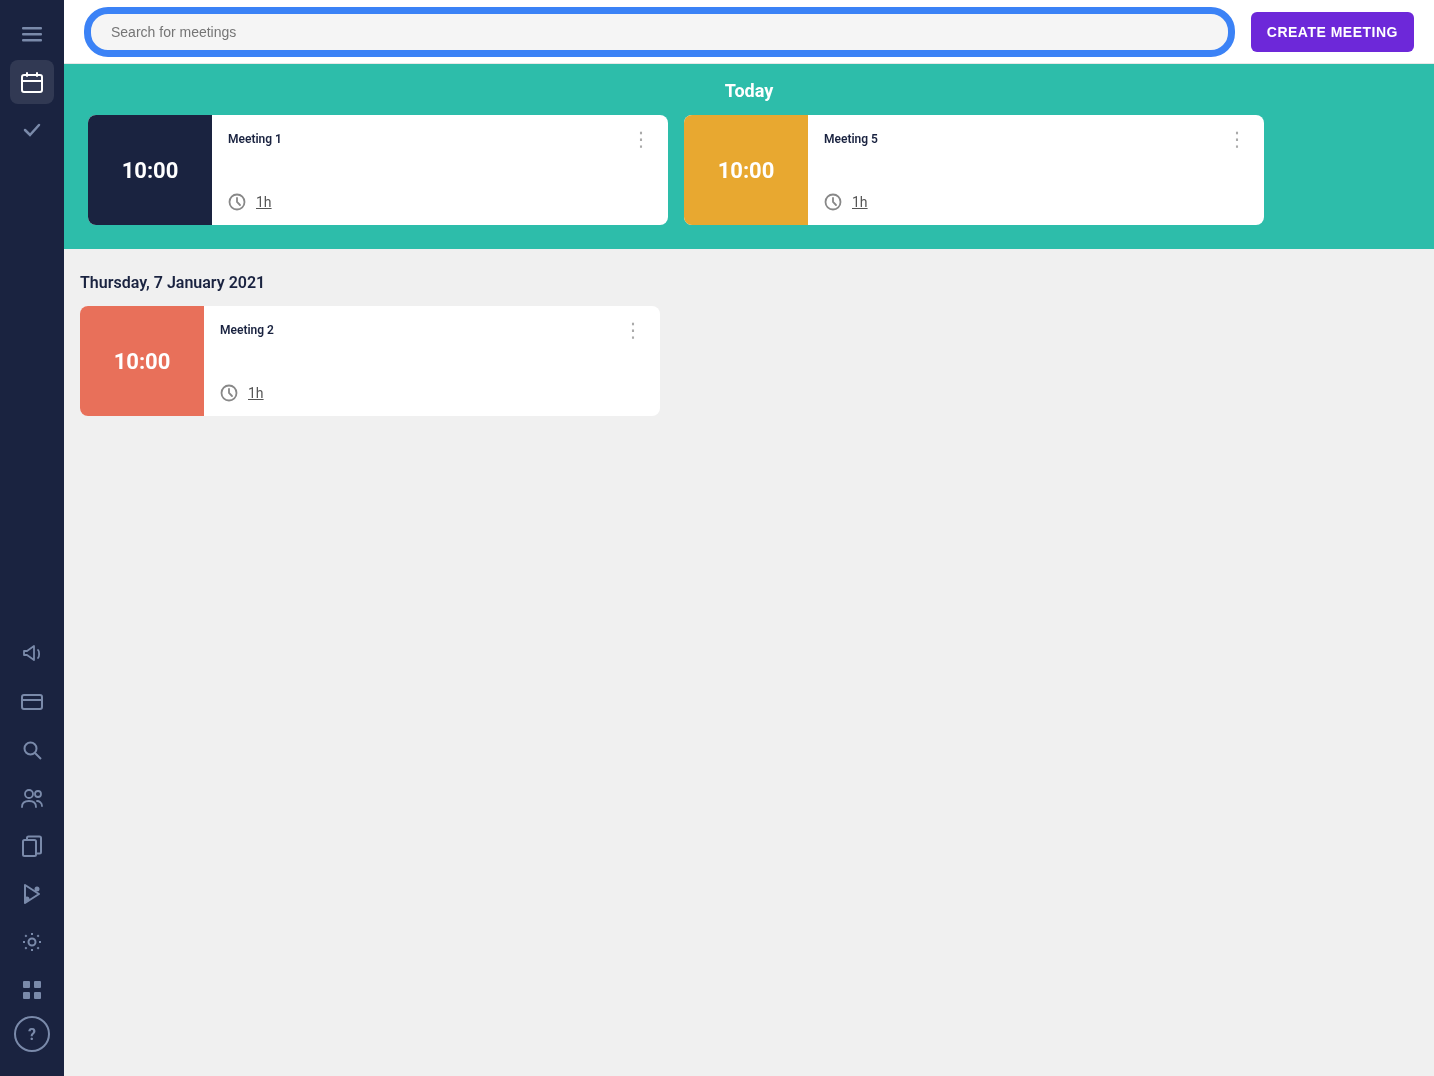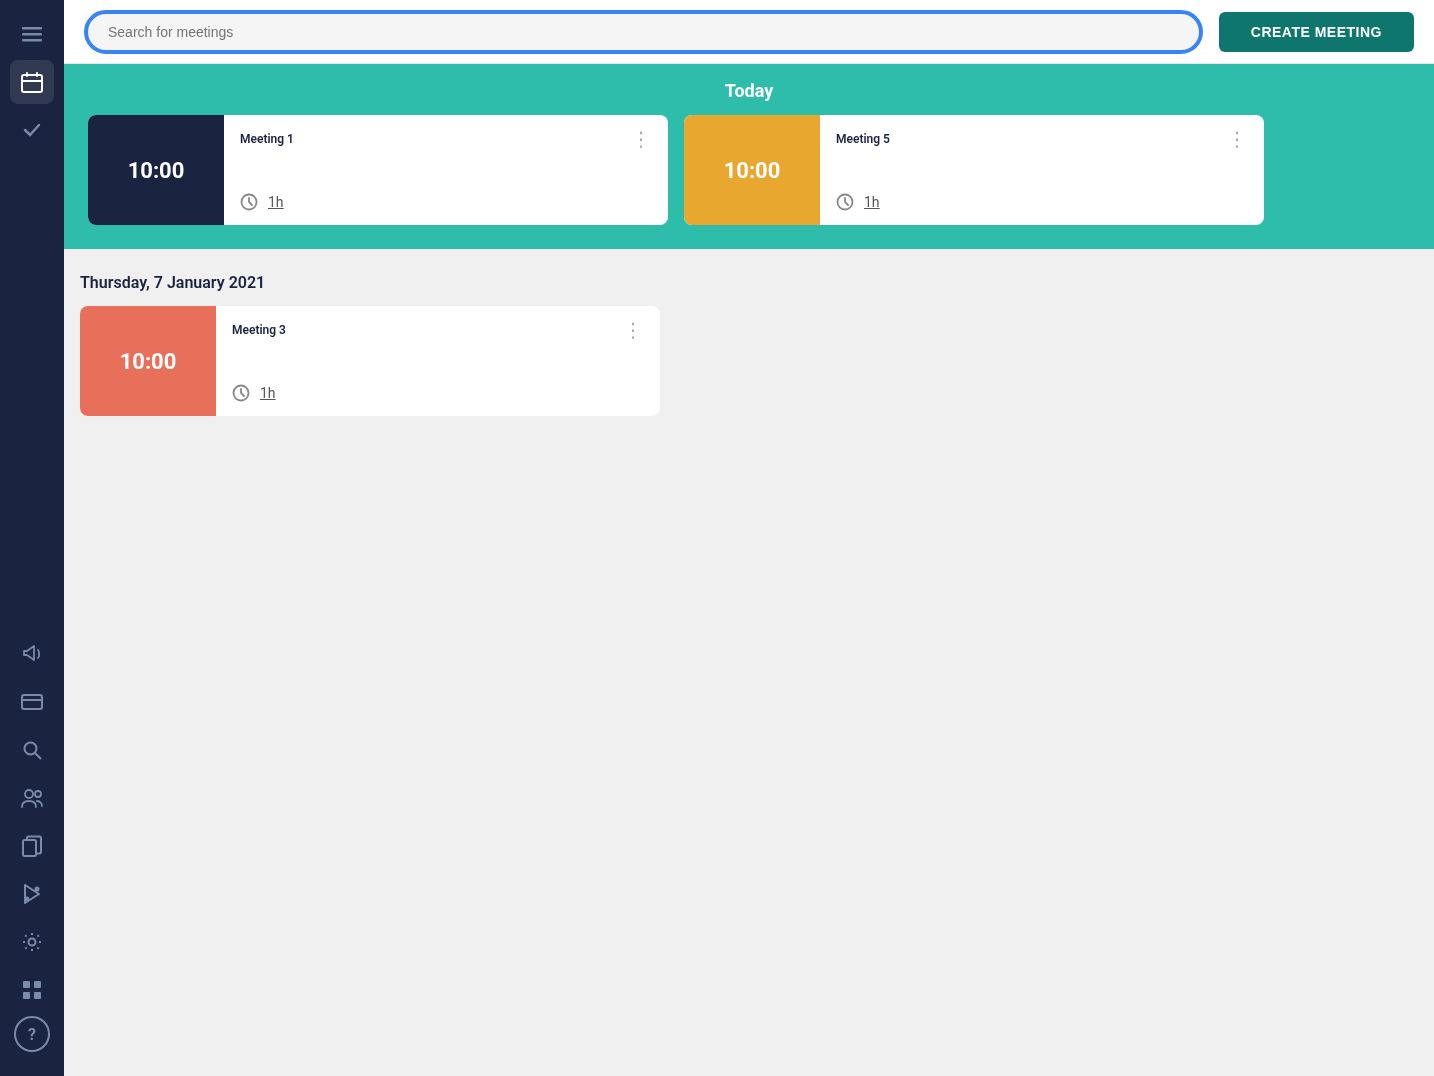--- a/index.html
+++ b/index.html
@@ -55,33 +55,33 @@
       padding: 12px 20px;
       display: flex;
       align-items: center;
       gap: 16px;
       border-bottom: 1px solid #e8e8e8;
       height: 64px;
     }
     .search-bar {
       flex: 1;
       background: #f5f5f5;
-      border: 4px solid #3b82f6;
+      border: 7px solid #3b82f6;
       border-radius: 24px;
       padding: 10px 20px;
       font-size: 14px;
       color: #999;
       outline: none;
     }
     .create-btn {
-      background: #0f766e;
+      background: #6d28d9;
       color: #fff;
       border: none;
       border-radius: 6px;
-      padding: 12px 32px;
+      padding: 12px 16px;
       font-size: 14px;
       font-weight: 700;
       letter-spacing: 0.5px;
       cursor: pointer;
       white-space: nowrap;
     }
 
     
     .today-section {
       background: #2dbdaa;
@@ -101,21 +101,21 @@
     .meeting-card {
       display: flex;
       border-radius: 8px;
       overflow: hidden;
       background: #fff;
       flex: 1;
       max-width: 580px;
       min-height: 110px;
     }
     .card-time-block {
-      width: 136px;
+      width: 124px;
       min-height: 110px;
       display: flex;
       align-items: center;
       justify-content: center;
       color: #fff;
       font-size: 22px;
       font-weight: 700;
       flex-shrink: 0;
     }
     .card-time-block.navy { background: #1a2340; }
@@ -328,21 +328,21 @@
   <div class="future-section">
     <div class="future-date">Thursday, 7 January 2021</div>
     <div class="meeting-cards-row">
 
       <div class="meeting-card" style="max-width: 580px;">
         <div class="card-time-block coral">
           <span>10:00</span>
         </div>
         <div class="card-content">
           <div class="card-header">
-            <span class="card-title">Meeting 3</span>
+            <span class="card-title">Meeting 2</span>
             <span class="card-more">⋮</span>
           </div>
           <div class="card-duration">
             <svg class="clock-icon" viewBox="0 0 18 18" fill="none" stroke="currentColor" stroke-width="1.8">
               <circle cx="9" cy="9" r="7.5"></circle>
               <polyline points="9,5 9,9 12,12" stroke-linecap="round"></polyline>
             </svg>
             <span>1h</span>
           </div>
         </div>

